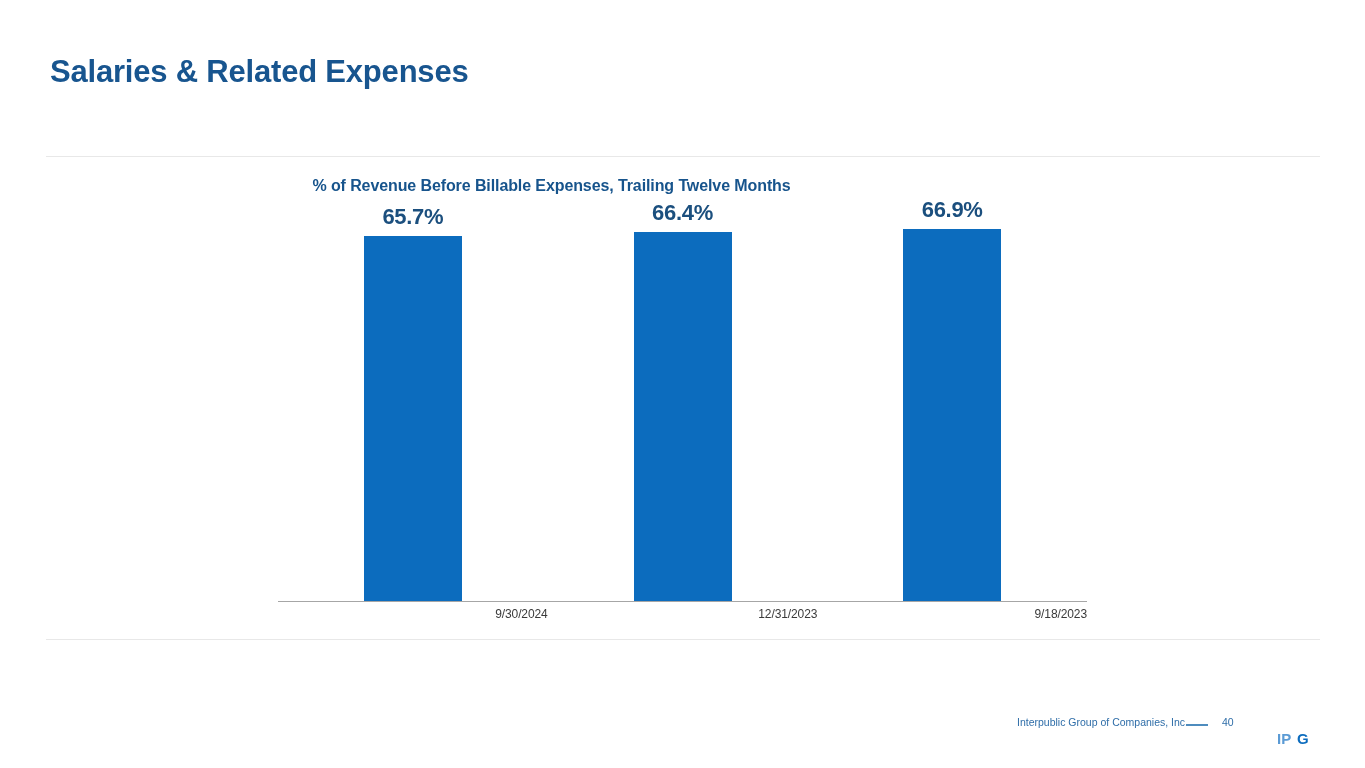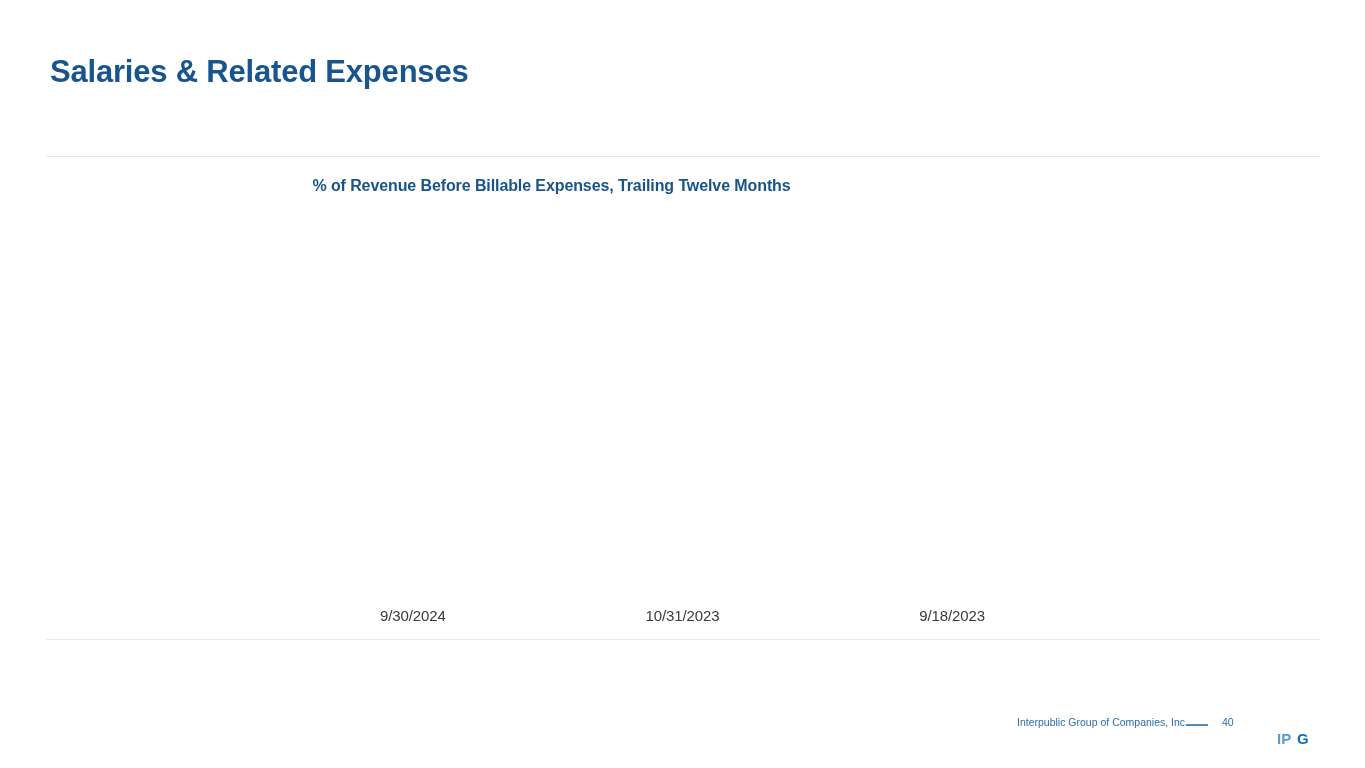--- a/index.html
+++ b/index.html
@@ -132,22 +132,22 @@
   .cat-labels {
     position: absolute;
     left: 278px;
     top: 607px;
     width: 809px;
     display: flex;
     flex-direction: row;
   }
   .cat-label {
     flex: 1 1 0;
-    text-align: center;
-    font-size: 15px;
+    text-align: right;
+    font-size: 12px;
     color: #3A3A3A;
     letter-spacing: -0.1px;
   }
 
   
   .footer {
     position: absolute;
     left: 0;
     top: 712px;
     width: 1365px;
@@ -196,26 +196,50 @@
   <div class="slide-title">Salaries &amp; Related Expenses</div>
 
   <div class="divider top"></div>
 
   <div class="chart-area">
 
     <div class="chart-subtitle">
       <span class="subtitle-inner">% of Revenue Before Billable Expenses, Trailing Twelve Months</span>
     </div>
 
+    <div class="plot">
+      <div class="bars">
+
+        <div class="bar-slot">
+          <div class="bar" id="bar0" style="height: 365px; background: rgb(12, 108, 190);">
+            <div class="bar-value" id="val0" style="top: -32px; color: rgb(27, 79, 126);">65.7%</div>
+          </div>
+        </div>
+
+        <div class="bar-slot">
+          <div class="bar" id="bar1" style="height: 369px; background: rgb(12, 108, 190);">
+            <div class="bar-value" id="val1" style="top: -32px; color: rgb(27, 79, 126);">66.4%</div>
+          </div>
+        </div>
+
+        <div class="bar-slot">
+          <div class="bar" id="bar2" style="height: 372px; background: rgb(12, 108, 190);">
+            <div class="bar-value" id="val2" style="top: -32px; color: rgb(27, 79, 126);">66.9%</div>
+          </div>
+        </div>
+
+      </div>
+      <div class="axis-line"></div>
+    </div>
 
   </div>
 
   <div class="cat-labels">
     <div class="cat-label">9/30/2024</div>
-    <div class="cat-label">10/31/2023</div>
+    <div class="cat-label">12/31/2023</div>
     <div class="cat-label">9/18/2023</div>
   </div>
 
   <div class="divider bottom"></div>
 
   <div class="footer">
     <div class="footer-company">Interpublic Group of Companies, Inc.</div>
     <div class="footer-dash"></div>
     <div class="footer-page">40</div>
     <div class="footer-logo">

